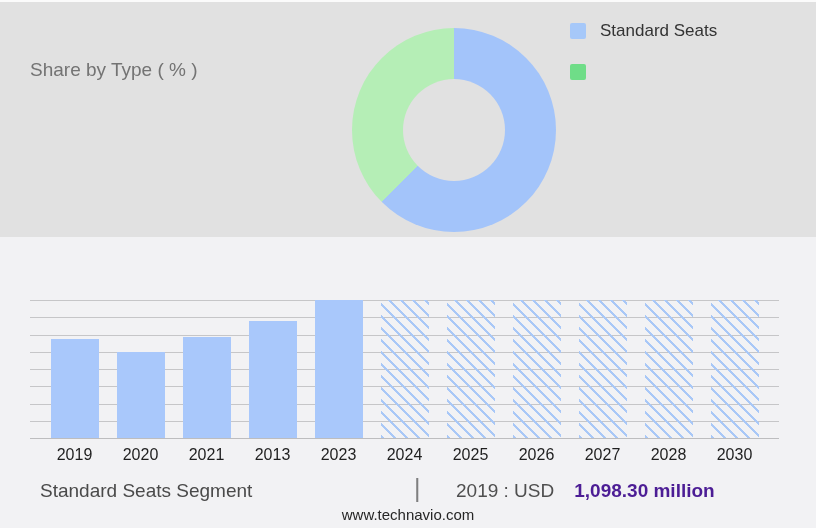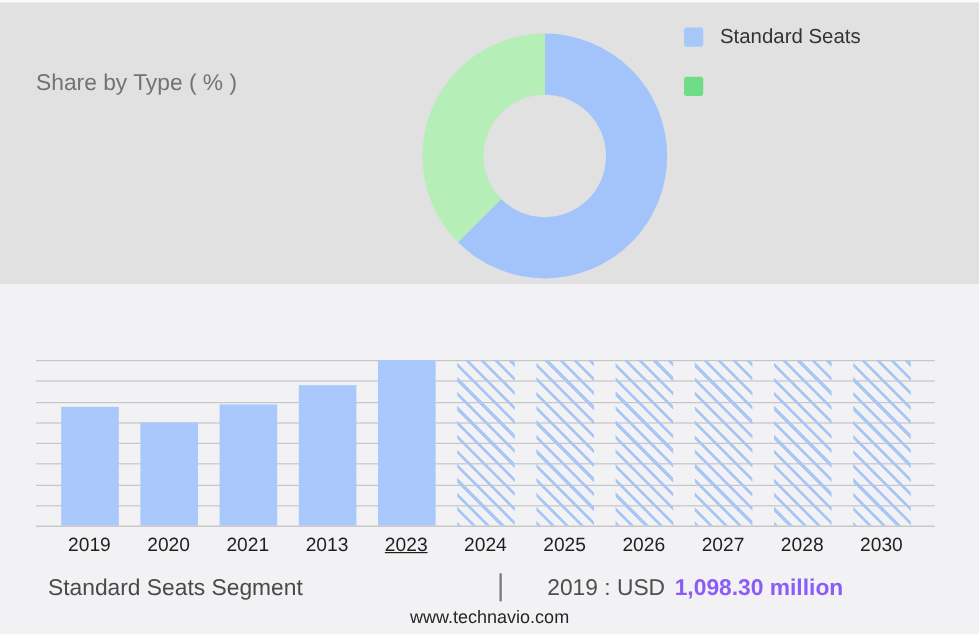--- a/index.html
+++ b/index.html
@@ -25,21 +25,21 @@
 
   .plot{position:absolute;left:30px;top:63px;width:749px;height:138px;overflow:visible;}
   .gridline{position:absolute;left:0;width:749px;height:1px;background:#c6c6c8;}
   .gridline.axis{background:#bdbdbf;}
   .bar{position:absolute;bottom:0;width:48px;}
   .x-label{position:absolute;top:146px;width:66px;text-align:center;font-size:16px;color:#1f1f1f;}
 
   .footer-segment{position:absolute;left:40px;top:243px;font-size:19px;color:#4a4a4a;}
   .footer-sep{position:absolute;left:414px;top:237px;font-size:25px;color:#7f7f7f;}
   .footer-stat{position:absolute;left:456px;top:243px;font-size:19px;color:#4f4f4f;white-space:nowrap;}
-  .footer-stat .stat-bold{font-weight:bold;color:#8b5cf6;margin-left:8px;}
+  .footer-stat .stat-bold{font-weight:bold;color:#4c1d95;margin-left:20px;}
   .website{position:absolute;left:0;top:269px;width:816px;text-align:center;font-size:15px;color:#262626;}
 </style>
 </head>
 <body>
 
 <div class="top-edge"></div>
 
 <div class="top-section">
   <div class="subtitle">Share by Type ( % )</div>
 
@@ -71,21 +71,21 @@
       <div class="gridline axis" style="top: 138px;"></div>
       <div class="bar" style="left: 20.5px; height: 99.36px; background: rgb(169, 200, 251);"></div>
       <div class="x-label" style="left: 11.5px;">2019</div>
       <div class="bar" style="left: 86.5px; height: 85.56px; background: rgb(169, 200, 251);"></div>
       <div class="x-label" style="left: 77.5px;">2020</div>
       <div class="bar" style="left: 152.5px; height: 100.74px; background: rgb(169, 200, 251);"></div>
       <div class="x-label" style="left: 143.5px;">2021</div>
       <div class="bar" style="left: 218.5px; height: 117.3px; background: rgb(169, 200, 251);"></div>
       <div class="x-label" style="left: 209.5px;">2013</div>
       <div class="bar" style="left: 284.5px; height: 138px; background: rgb(169, 200, 251);"></div>
-      <div class="x-label" style="left: 275.5px; text-decoration: underline;">2023</div>
+      <div class="x-label" style="left: 275.5px;">2023</div>
       <div class="bar" style="left: 350.5px; height: 138px; background: repeating-linear-gradient(45deg, rgb(169, 200, 247) 0px, rgb(169, 200, 247) 2.5px, transparent 2.5px, transparent 8.5px);"></div>
       <div class="x-label" style="left: 341.5px;">2024</div>
       <div class="bar" style="left: 416.5px; height: 138px; background: repeating-linear-gradient(45deg, rgb(169, 200, 247) 0px, rgb(169, 200, 247) 2.5px, transparent 2.5px, transparent 8.5px);"></div>
       <div class="x-label" style="left: 407.5px;">2025</div>
       <div class="bar" style="left: 482.5px; height: 138px; background: repeating-linear-gradient(45deg, rgb(169, 200, 247) 0px, rgb(169, 200, 247) 2.5px, transparent 2.5px, transparent 8.5px);"></div>
       <div class="x-label" style="left: 473.5px;">2026</div>
       <div class="bar" style="left: 548.5px; height: 138px; background: repeating-linear-gradient(45deg, rgb(169, 200, 247) 0px, rgb(169, 200, 247) 2.5px, transparent 2.5px, transparent 8.5px);"></div>
       <div class="x-label" style="left: 539.5px;">2027</div>
       <div class="bar" style="left: 614.5px; height: 138px; background: repeating-linear-gradient(45deg, rgb(169, 200, 247) 0px, rgb(169, 200, 247) 2.5px, transparent 2.5px, transparent 8.5px);"></div>
       <div class="x-label" style="left: 605.5px;">2028</div>

